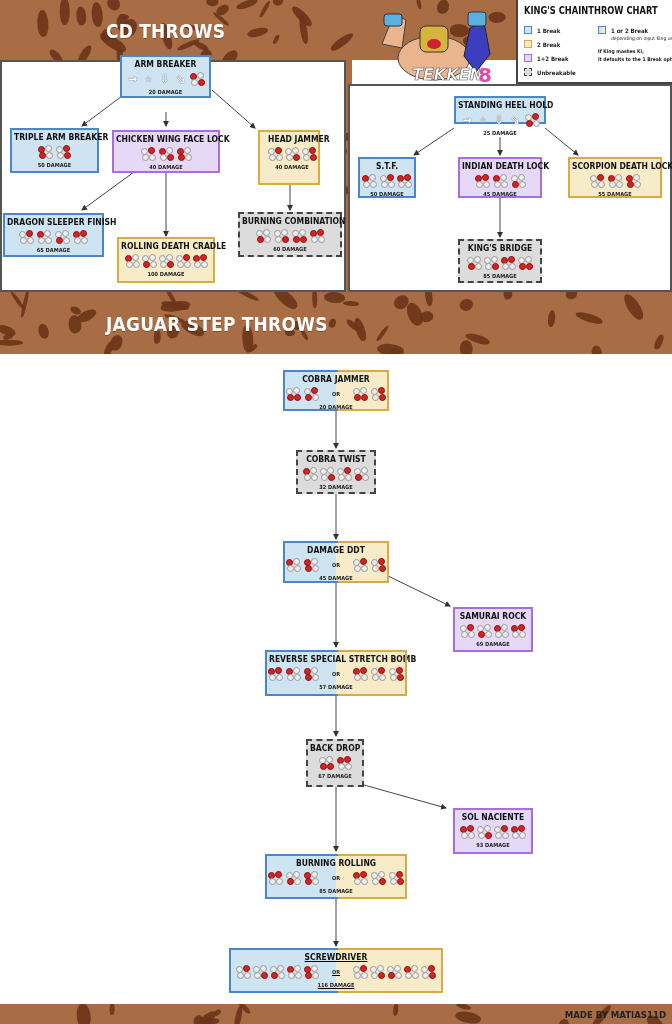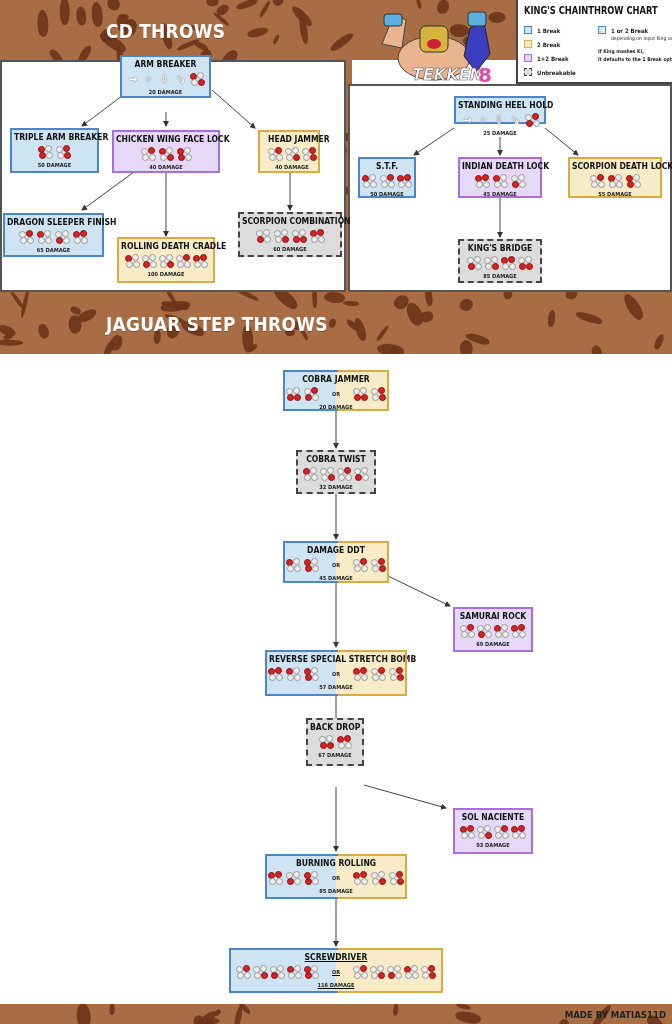--- a/index.html
+++ b/index.html
@@ -286,21 +286,21 @@
     <span class="btn">
         <i class="p1 on"></i>
         <i class="p2"></i>
         <i class="p3 on"></i>
         <i class="p4"></i>
       </span>
   </div>
   <div class="node-dmg">40 DAMAGE</div>
 </div>
 
-<div class="node b2" style="left:258px;top:130px;width:62px;height:43px;padding-left:8px;">
+<div class="node b2" style="left:258px;top:130px;width:62px;height:55px;padding-left:8px;">
   <div class="node-title">HEAD JAMMER</div>
   <div class="inputs">
     <span class="btn">
         <i class="p1"></i>
         <i class="p2 on"></i>
         <i class="p3"></i>
         <i class="p4"></i>
       </span>
     <span class="btn">
         <i class="p1"></i>
@@ -380,21 +380,21 @@
         <i class="p1 on"></i>
         <i class="p2 on"></i>
         <i class="p3"></i>
         <i class="p4"></i>
       </span>
   </div>
   <div class="node-dmg">100 DAMAGE</div>
 </div>
 
 <div class="node unb" style="left:238px;top:212px;width:104px;height:45px;">
-  <div class="node-title">SCORPION COMBINATION</div>
+  <div class="node-title">BURNING COMBINATION</div>
   <div class="inputs">
     <span class="btn">
         <i class="p1"></i>
         <i class="p2"></i>
         <i class="p3 on"></i>
         <i class="p4"></i>
       </span>
     <span class="btn">
         <i class="p1"></i>
         <i class="p2"></i>
@@ -715,21 +715,21 @@
           <i class="p1"></i>
           <i class="p2 on"></i>
           <i class="p3"></i>
           <i class="p4 on"></i>
         </span>
     </span>
   </div>
   <div class="node-dmg">57 DAMAGE</div>
 </div>
 
-<div class="node unb" style="left:306px;top:718px;width:58px;height:48px;">
+<div class="node unb" style="left:306px;top:739px;width:58px;height:48px;">
   <div class="node-title">BACK DROP</div>
   <div class="inputs">
     <span class="btn">
         <i class="p1"></i>
         <i class="p2"></i>
         <i class="p3 on"></i>
         <i class="p4 on"></i>
       </span>
     <span class="btn">
         <i class="p1 on"></i>

